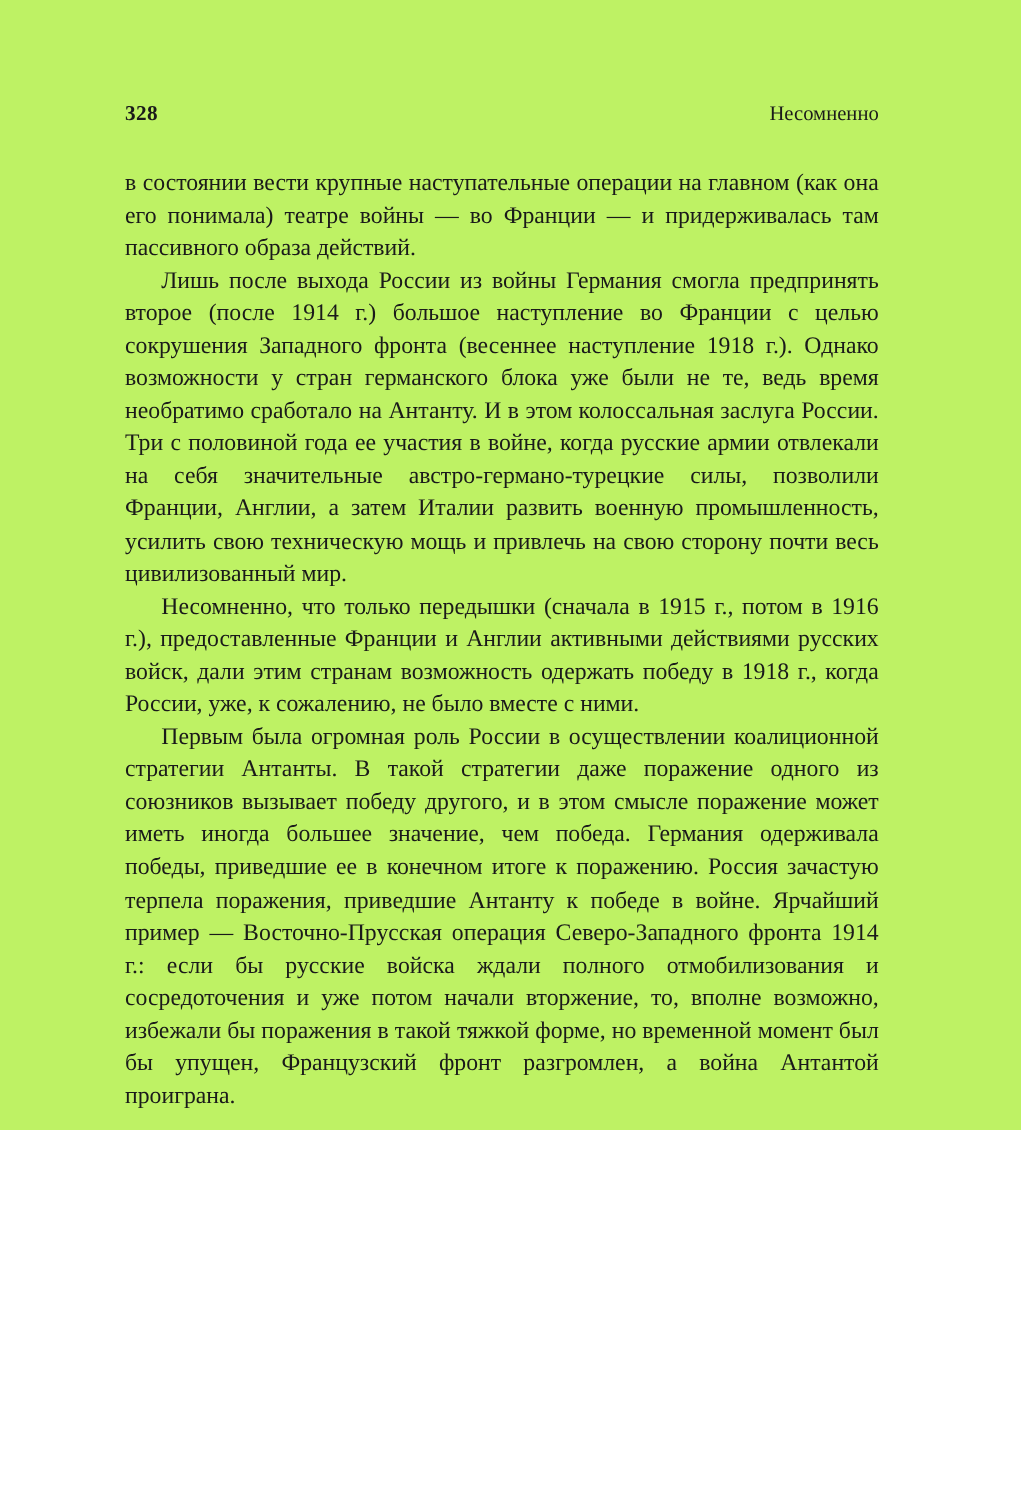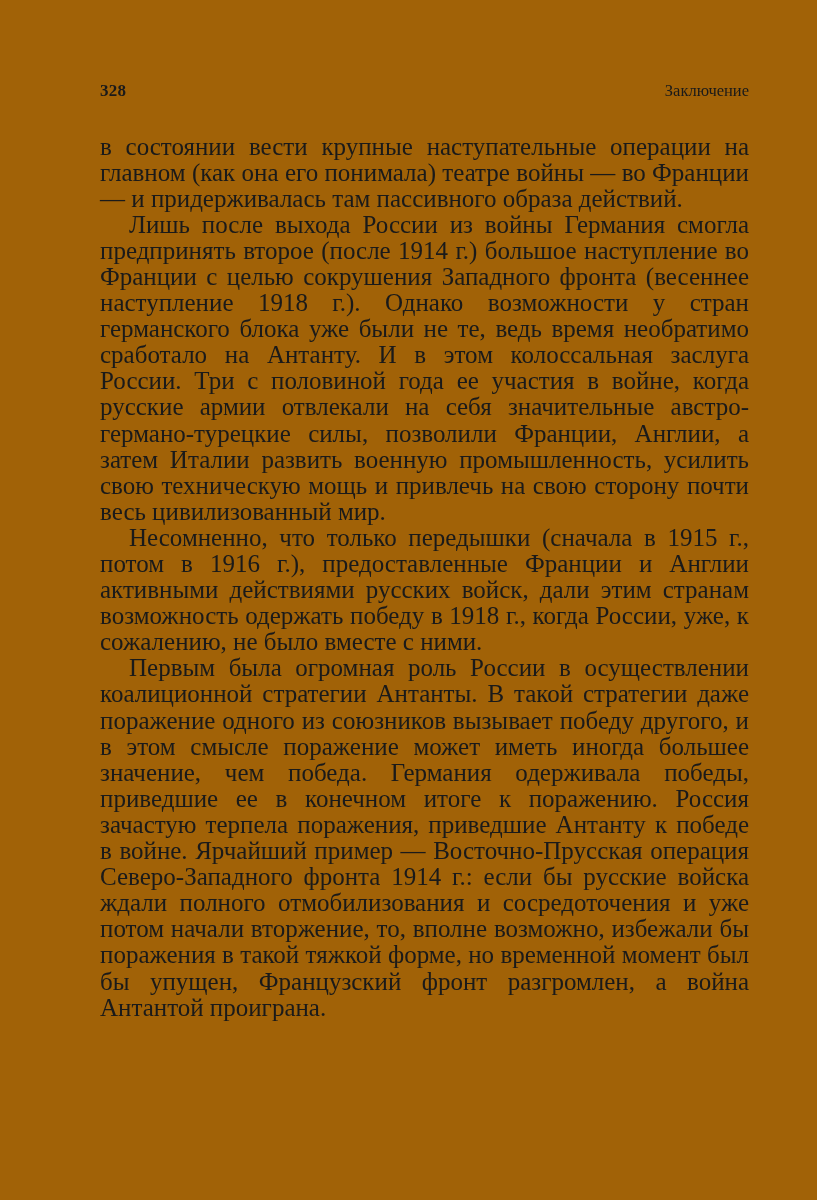--- a/index.html
+++ b/index.html
@@ -4,63 +4,63 @@
 <style>
   html, body {
     margin: 0;
     padding: 0;
     background: #ffffff;
   }
   .page {
     position: relative;
     box-sizing: border-box;
     width: 817px;
-    height: 1200px;
-    background: #a16207;
+    height: 904px;
+    background: #bef264;
     color: #1a1a1a;
     font-family: "Liberation Serif", "DejaVu Serif", serif;
-    padding: 82px 68px 40px 100px;
+    padding: 82px 114px 40px 100px;
     overflow: hidden;
   }
   .running-head {
     display: flex;
     justify-content: space-between;
     align-items: baseline;
     margin-bottom: 34px;
     font-size: 17px;
     line-height: 1;
   }
   .page-number {
     font-weight: 700;
     letter-spacing: 0.3px;
   }
   .running-title {
     font-weight: 400;
     font-size: 16.5px;
   }
   .body-text {
-    font-size: 25px;
+    font-size: 19px;
     line-height: 26.1px;
     text-align: justify;
   }
   .body-text p {
     margin: 0;
     text-indent: 29px;
   }
   .body-text p.no-indent {
     text-indent: 0;
   }
 </style>
 </head>
 <body>
 
 <div class="page">
   <header class="running-head">
     <span class="page-number">328</span>
-    <span class="running-title">Заключение</span>
+    <span class="running-title">Несомненно</span>
   </header>
   <main class="body-text">
       <p class="no-indent">в состоянии вести крупные наступательные операции на главном (как она его понимала) театре войны — во Франции — и придерживалась там пассивного образа действий.</p>
       <p>Лишь после выхода России из войны Германия смогла предпринять второе (после 1914 г.) большое наступление во Франции с целью сокрушения Западного фронта (весеннее наступление 1918 г.). Однако возможности у стран германского блока уже были не те, ведь время необратимо сработало на Антанту. И в этом колоссальная заслуга России. Три с половиной года ее участия в войне, когда русские армии отвлекали на себя значительные австро-германо-турецкие силы, позволили Франции, Англии, а затем Италии развить военную промышленность, усилить свою техническую мощь и привлечь на свою сторону почти весь цивилизованный мир.</p>
       <p>Несомненно, что только передышки (сначала в 1915 г., потом в 1916 г.), предоставленные Франции и Англии активными действиями русских войск, дали этим странам возможность одержать победу в 1918 г., когда России, уже, к сожалению, не было вместе с ними.</p>
       <p>Первым была огромная роль России в осуществлении коалиционной стратегии Антанты. В такой стратегии даже поражение одного из союзников вызывает победу другого, и в этом смысле поражение может иметь иногда большее значение, чем победа. Германия одерживала победы, приведшие ее в конечном итоге к поражению. Россия зачастую терпела поражения, приведшие Антанту к победе в войне. Ярчайший пример — Восточно-Прусская операция Северо-Западного фронта 1914 г.: если бы русские войска ждали полного отмобилизования и сосредоточения и уже потом начали вторжение, то, вполне возможно, избежали бы поражения в такой тяжкой форме, но временной момент был бы упущен, Французский фронт разгромлен, а война Антантой проиграна.</p>
     </main>
 </div>
 
 </body></html>

